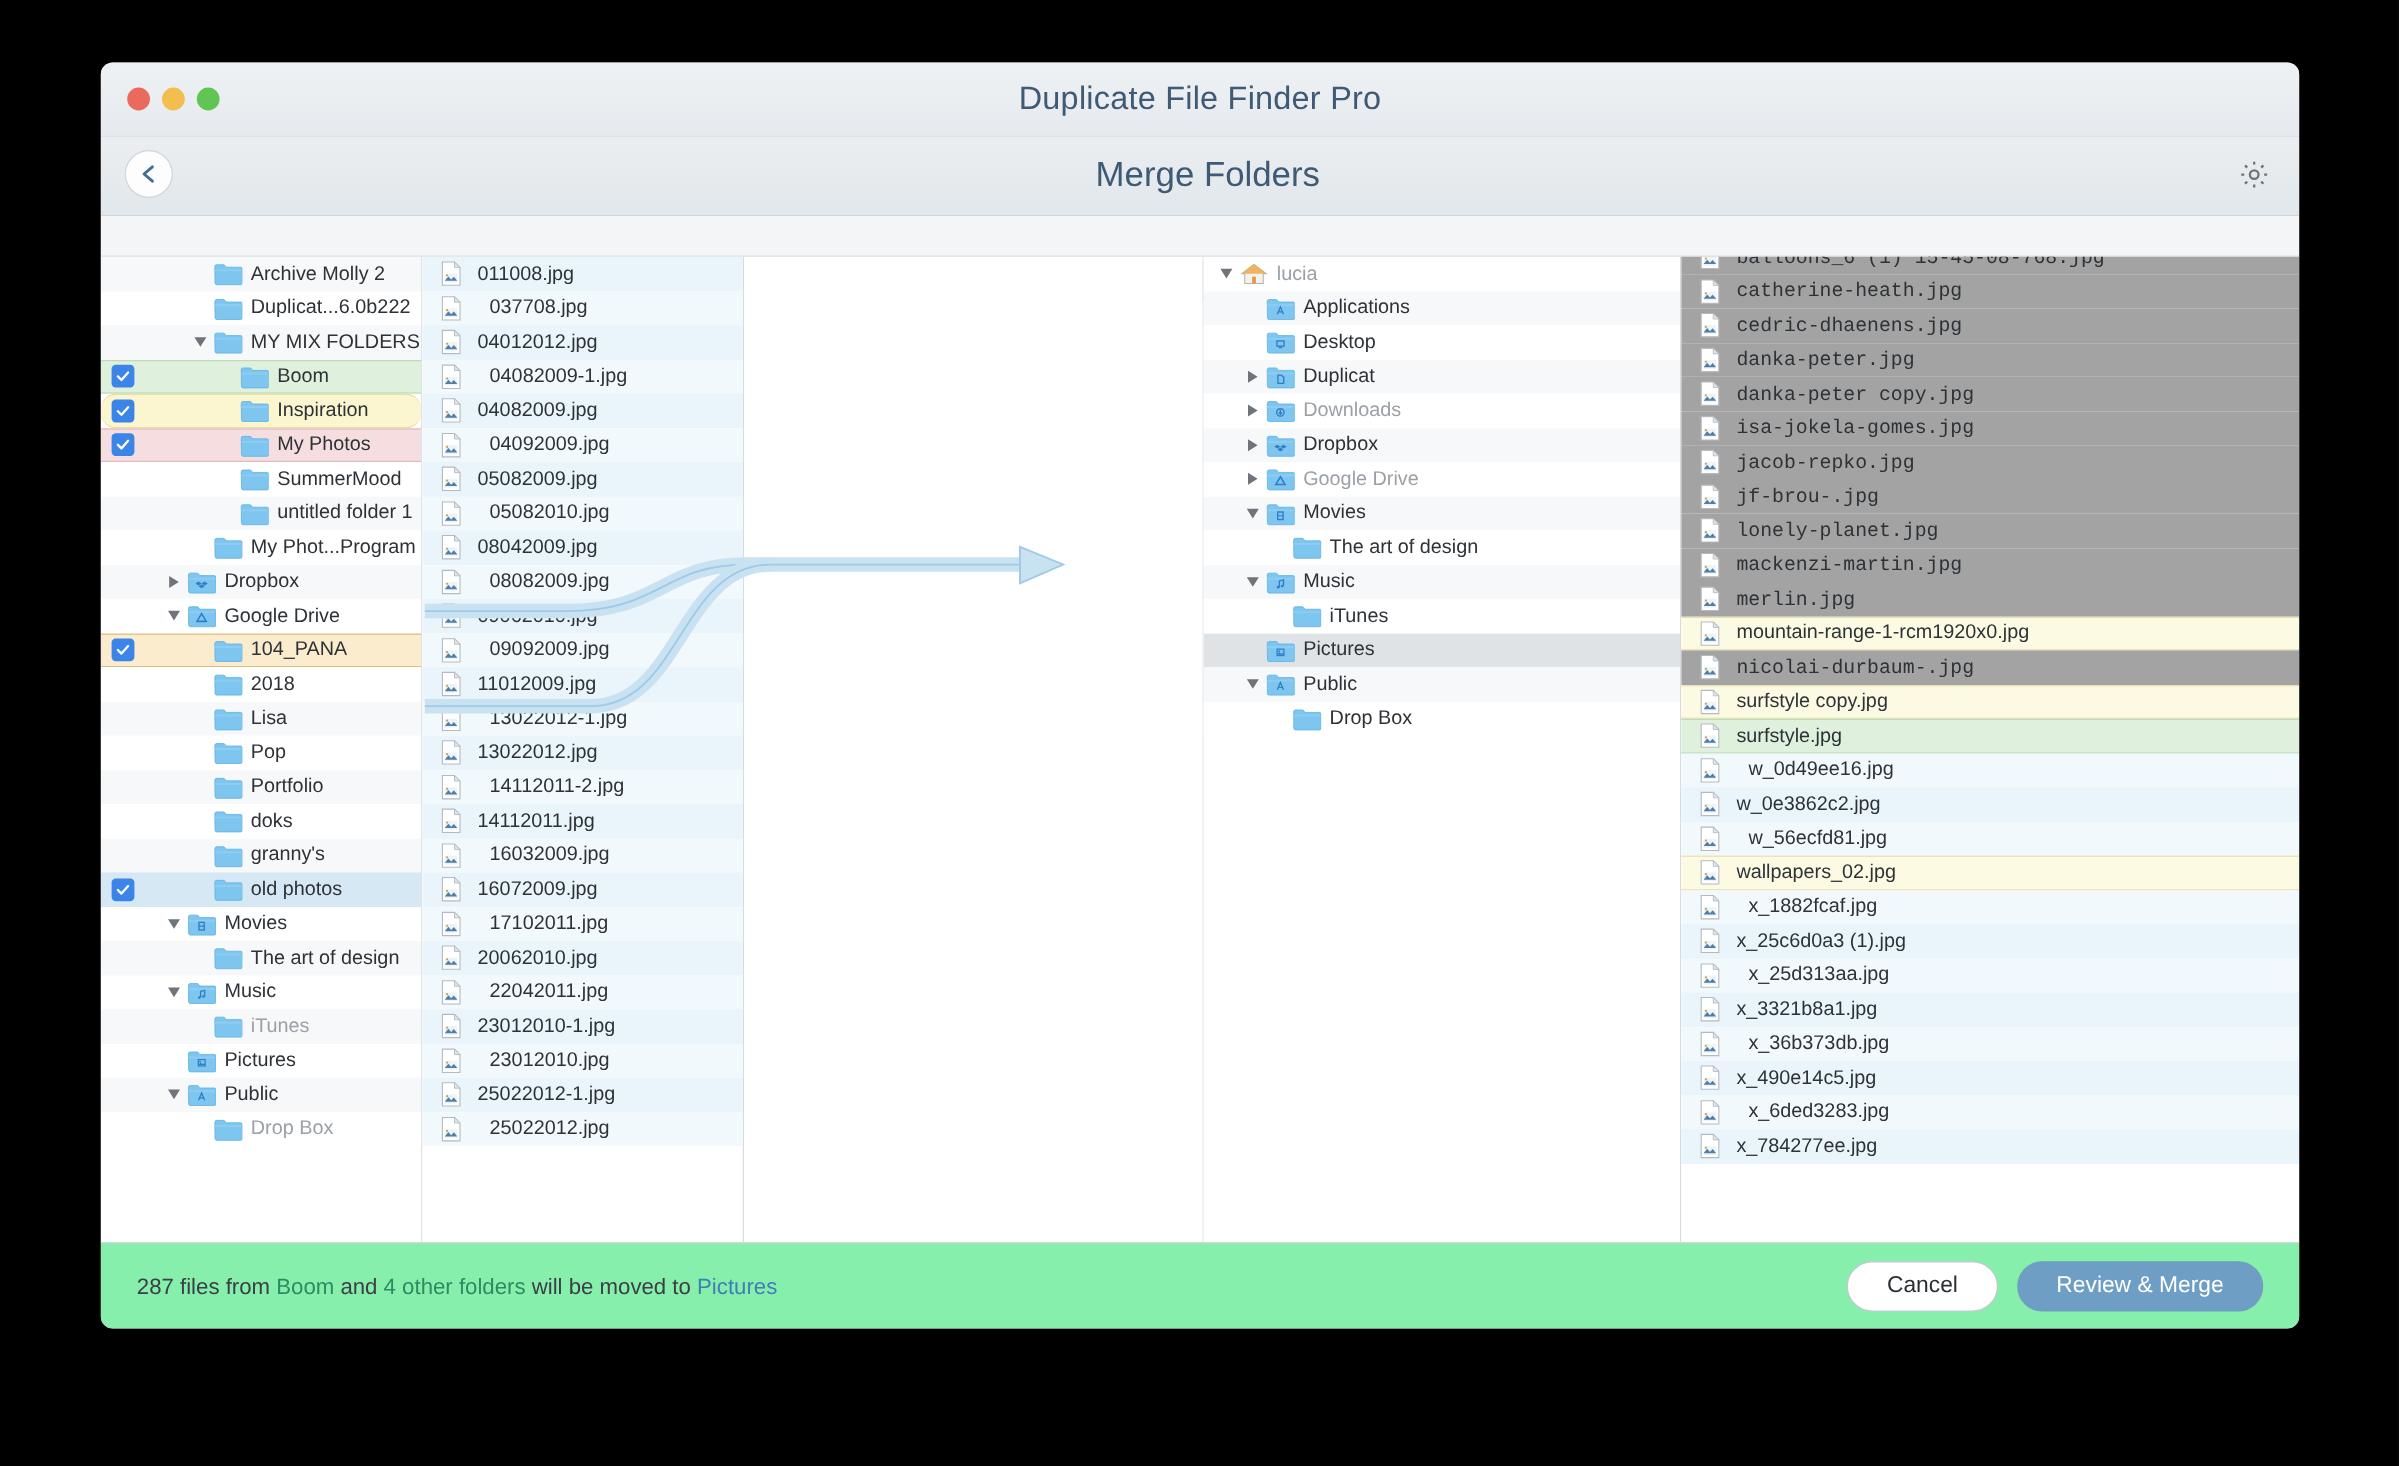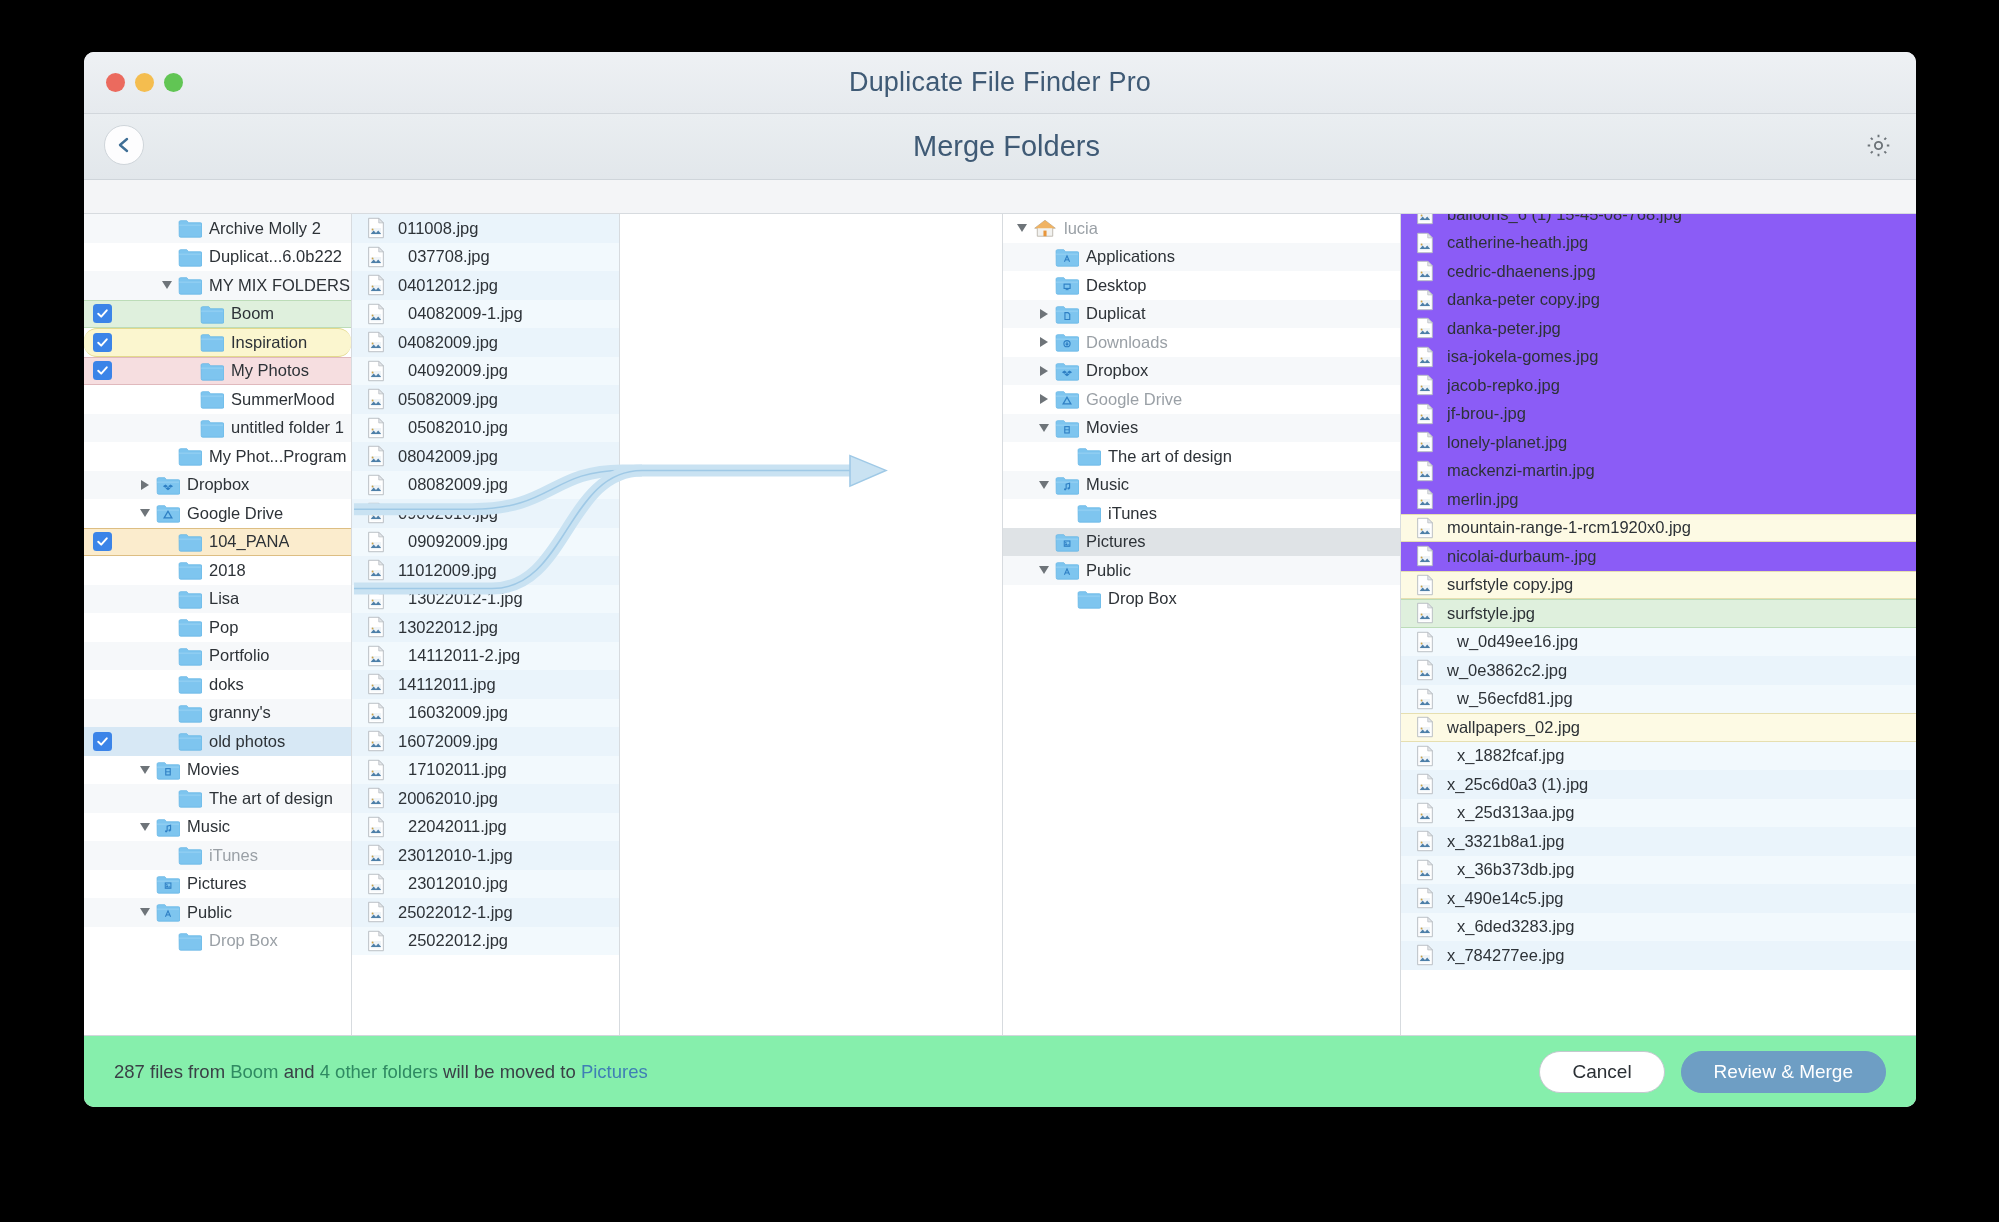--- a/index.html
+++ b/index.html
@@ -103,21 +103,21 @@
     font-size: 16.5px; color: #2d3237;
     white-space: nowrap;
     position: relative;
     cursor: default;
   }
   .row.alt  { background: #f6f8fa; }
   .row.plain{ background: #ffffff; }
   .row.blue1{ background: #eaf4fb; }
   .row.blue2{ background: #f2f9fd; gap: 10px; }
   .row.grn  { background: #dff0dd; border-top:1px solid #bcdcb8; border-bottom:1px solid #bcdcb8; }
-  .row.grnL { background: #8b5cf6; }
+  .row.grnL { background: #a3a3a3; font-family: Liberation Mono, monospace; }
   .row.yel  { background: #fbf6cf; border-top:1px solid #e3d98c; border-bottom:1px solid #e3d98c;border-radius:13px; }
   .row.yelL { background: #fdfae4; border-top:1px solid #e6dfb0; border-bottom:1px solid #e6dfb0; }
   .row.pink { background: #f6dee0; border-top:1px solid #e0b9bd; border-bottom:1px solid #e0b9bd; }
   .row.orng { background: #fbeccd; border-top:1px solid #ddbe83; border-bottom:1px solid #ddbe83; }
   .row.sel  { background: #dfe3e6; }
   .row.selblue { background: #d7e8f5; }
 
   .tw {
     width: 22px; flex: 0 0 22px;
     display: flex; align-items: center; justify-content: center;
@@ -1119,33 +1119,33 @@
           <div class="row frow grnL">
             <div class="docicon">
               <svg width="20" height="22" viewBox="0 0 20 24">
                 <path d="M2,1.4 h11 l5,5 v16.2 h-16 z" fill="#fff" stroke="#b5bac0" stroke-width="1"></path>
                 <path d="M13,1.4 v5 h5 z" fill="#e3e6e9" stroke="#b5bac0" stroke-width="0.8"></path>
                 <rect x="4.2" y="12" width="11.4" height="8" fill="#eef3f7"></rect>
                 <path d="M4.2,18.6 L7.4,14.6 L10,17.4 L12.4,14.8 L15.6,18.6 z" fill="#4d7fa8"></path>
                 <circle cx="6.3" cy="13.6" r="1" fill="#c9a24a"></circle>
               </svg>
             </div>
+            <div class="label">danka-peter.jpg</div>
+          </div>
+          <div class="row frow grnL">
+            <div class="docicon">
+              <svg width="20" height="22" viewBox="0 0 20 24">
+                <path d="M2,1.4 h11 l5,5 v16.2 h-16 z" fill="#fff" stroke="#b5bac0" stroke-width="1"></path>
+                <path d="M13,1.4 v5 h5 z" fill="#e3e6e9" stroke="#b5bac0" stroke-width="0.8"></path>
+                <rect x="4.2" y="12" width="11.4" height="8" fill="#eef3f7"></rect>
+                <path d="M4.2,18.6 L7.4,14.6 L10,17.4 L12.4,14.8 L15.6,18.6 z" fill="#4d7fa8"></path>
+                <circle cx="6.3" cy="13.6" r="1" fill="#c9a24a"></circle>
+              </svg>
+            </div>
             <div class="label">danka-peter copy.jpg</div>
-          </div>
-          <div class="row frow grnL">
-            <div class="docicon">
-              <svg width="20" height="22" viewBox="0 0 20 24">
-                <path d="M2,1.4 h11 l5,5 v16.2 h-16 z" fill="#fff" stroke="#b5bac0" stroke-width="1"></path>
-                <path d="M13,1.4 v5 h5 z" fill="#e3e6e9" stroke="#b5bac0" stroke-width="0.8"></path>
-                <rect x="4.2" y="12" width="11.4" height="8" fill="#eef3f7"></rect>
-                <path d="M4.2,18.6 L7.4,14.6 L10,17.4 L12.4,14.8 L15.6,18.6 z" fill="#4d7fa8"></path>
-                <circle cx="6.3" cy="13.6" r="1" fill="#c9a24a"></circle>
-              </svg>
-            </div>
-            <div class="label">danka-peter.jpg</div>
           </div>
           <div class="row frow grnL">
             <div class="docicon">
               <svg width="20" height="22" viewBox="0 0 20 24">
                 <path d="M2,1.4 h11 l5,5 v16.2 h-16 z" fill="#fff" stroke="#b5bac0" stroke-width="1"></path>
                 <path d="M13,1.4 v5 h5 z" fill="#e3e6e9" stroke="#b5bac0" stroke-width="0.8"></path>
                 <rect x="4.2" y="12" width="11.4" height="8" fill="#eef3f7"></rect>
                 <path d="M4.2,18.6 L7.4,14.6 L10,17.4 L12.4,14.8 L15.6,18.6 z" fill="#4d7fa8"></path>
                 <circle cx="6.3" cy="13.6" r="1" fill="#c9a24a"></circle>
               </svg>

